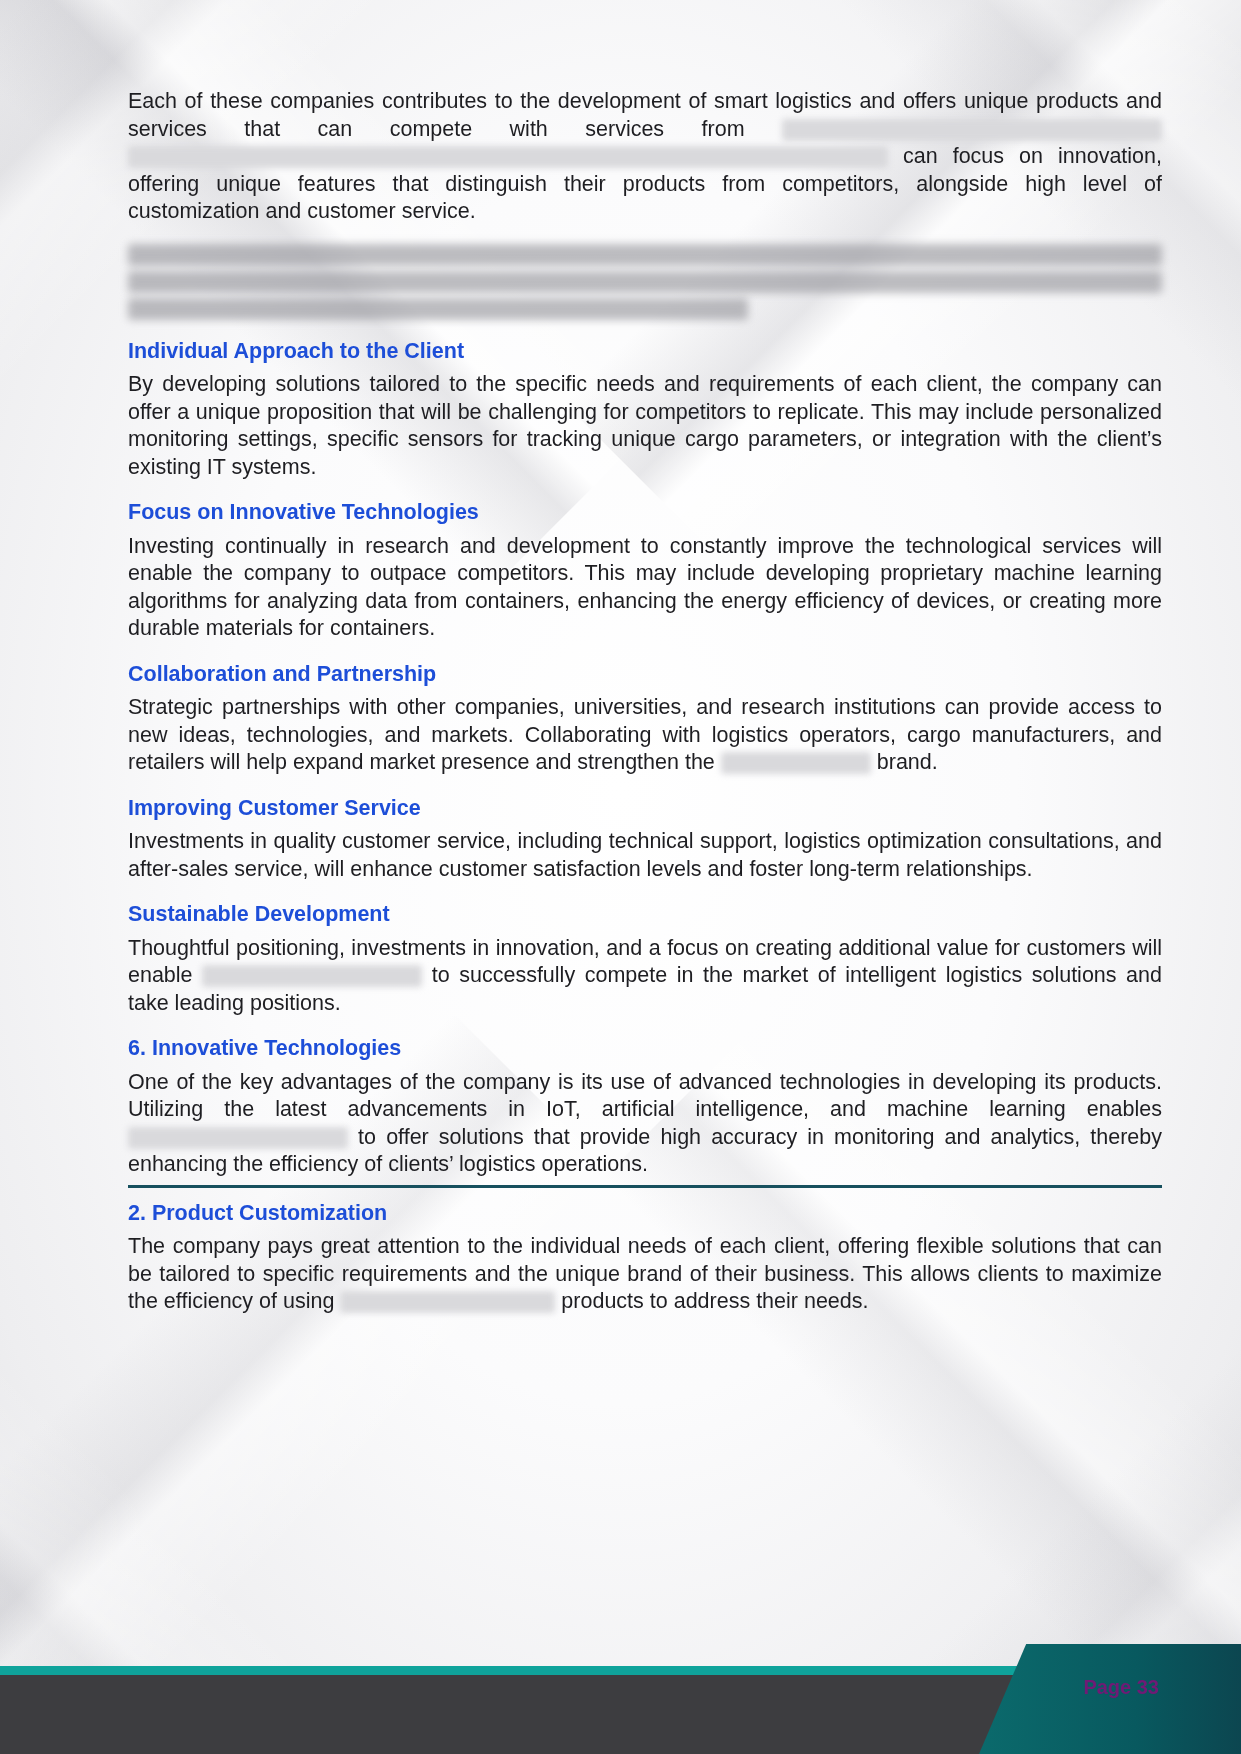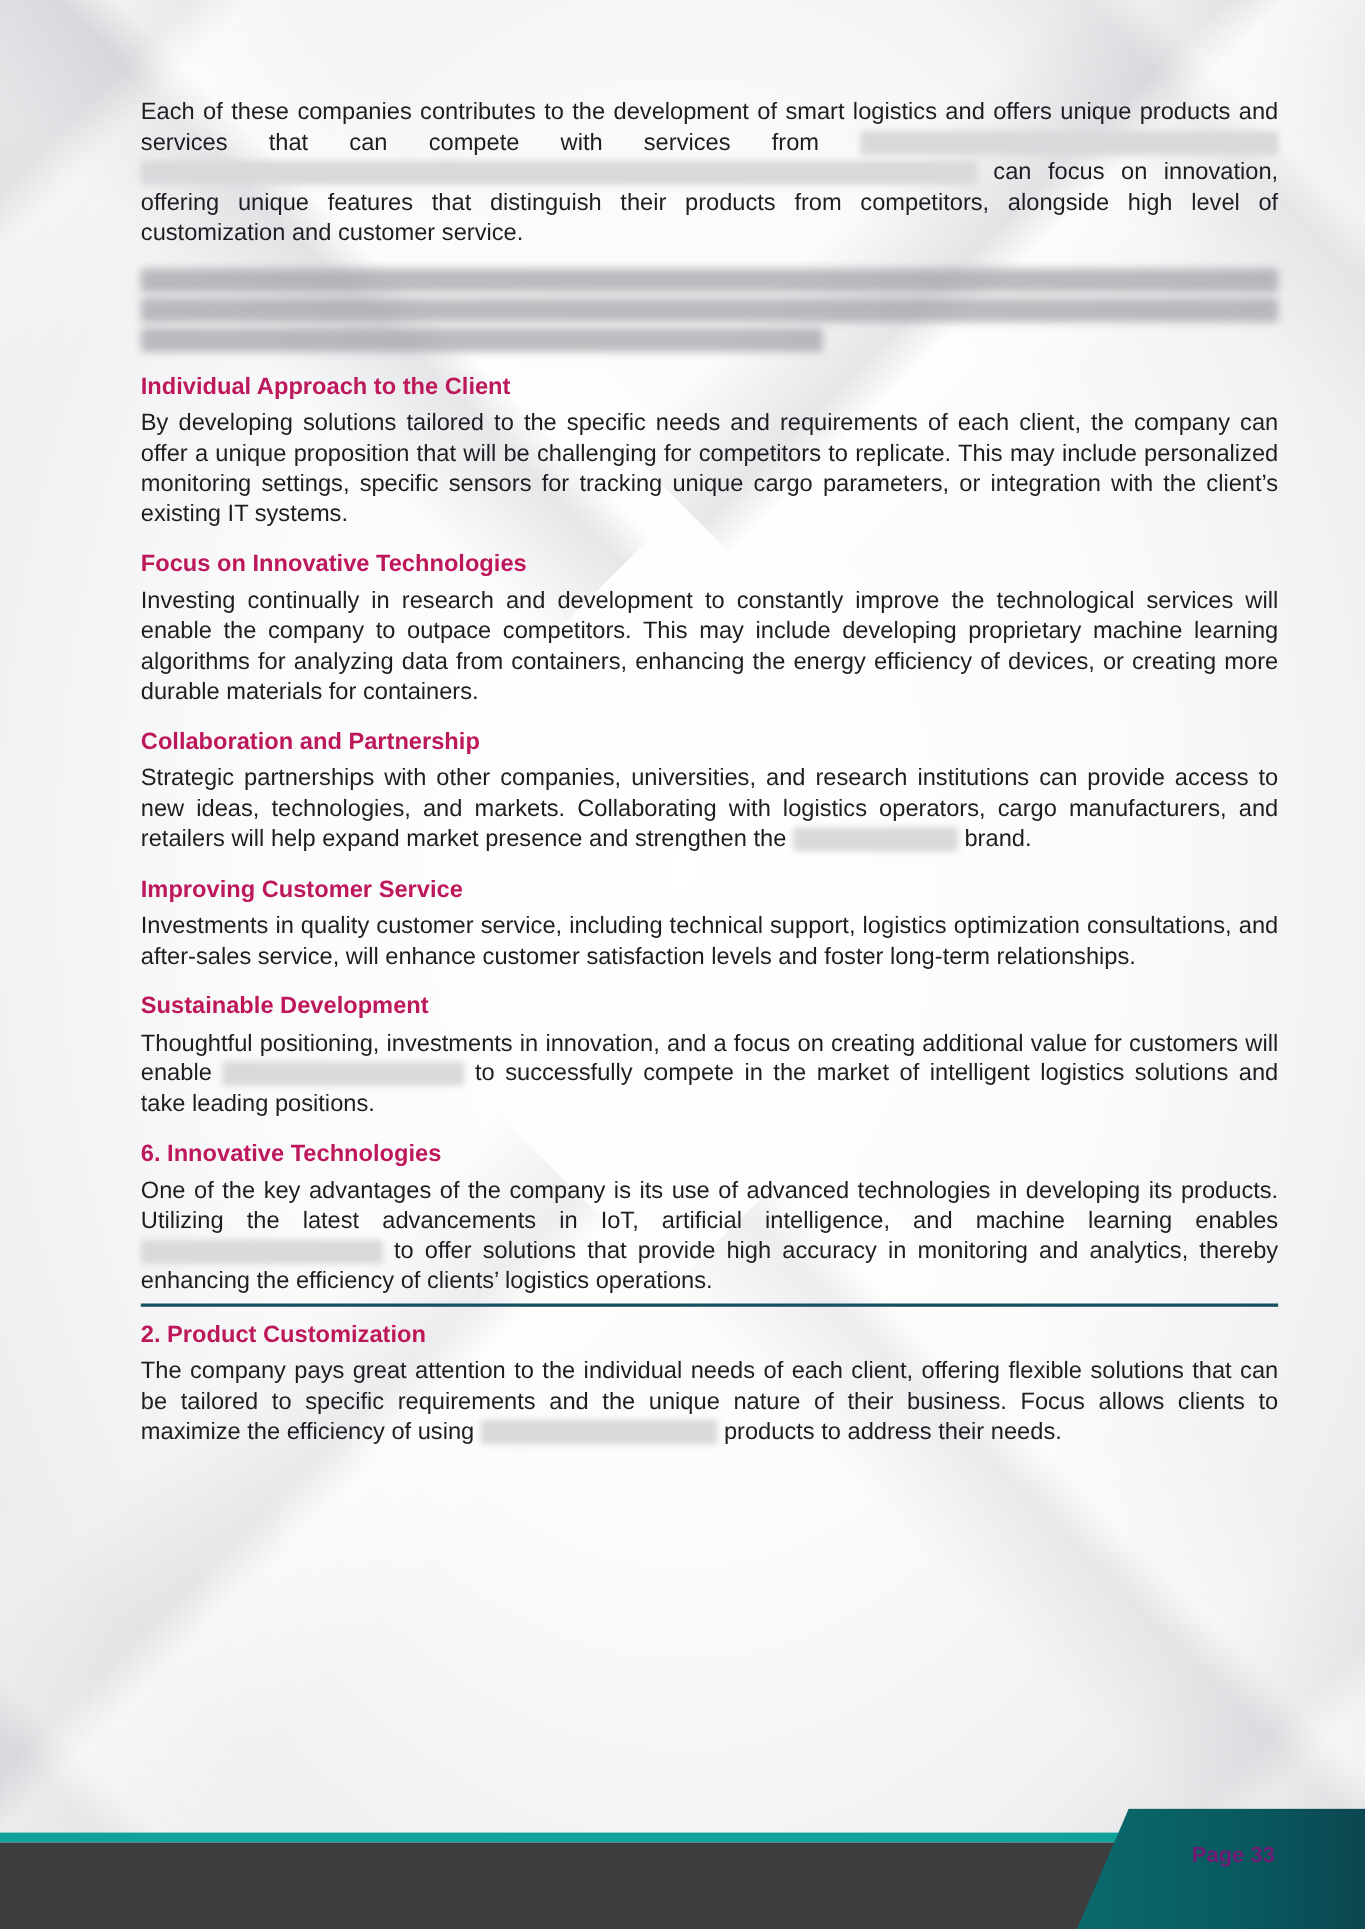--- a/index.html
+++ b/index.html
@@ -25,21 +25,21 @@
   .s5 { left: -80px; top: 900px; transform: rotate(45deg); opacity: .7; }
   .s6 { right: -80px; top: 880px; transform: rotate(-45deg); opacity: .7; }
   .s7 { left: 80px; top: 1050px; transform: rotate(-45deg); opacity: .45; }
   .s8 { right: 90px; top: 1050px; transform: rotate(45deg); opacity: .45; }
 
   .content {
     position: absolute; left: 128px; top: 88px; width: 1034px; z-index: 1;
     font-size: 21.5px; line-height: 27.5px;
   }
   p { margin: 0 0 18px 0; text-align: justify; }
-  h3 { margin: 0 0 6px 0; font-size: 21.5px; line-height: 27.5px; font-weight: bold; color: #be185d; }
+  h3 { margin: 0 0 6px 0; font-size: 21.5px; line-height: 27.5px; font-weight: bold; color: #1d4ed8; }
   .redact {
     display: inline-block; background: #d9d9dc; color: transparent;
     filter: blur(3px); border-radius: 3px; vertical-align: middle; height: 22px;
   }
   .redact-block {
     display: block; margin: 0 0 18px 0;
   }
   .redact-line { display: block; height: 22px; margin: 5px 0; background: #9a9aa0; filter: blur(4px); border-radius: 3px; opacity: .65; }
   .divider { height: 3px; background: #17505e; margin: 6px 0 12px 0; }
   b.strong { font-weight: bold; }
@@ -115,21 +115,21 @@
   <p style="margin-bottom:6px">
     <span>One of the key advantages of the company is its use of advanced technologies in developing its products. Utilizing the latest advancements in IoT, artificial intelligence, and machine learning enables</span>
     <span class="redact" style="width:220px"></span>
     <span>to offer solutions that provide high accuracy in monitoring and analytics, thereby enhancing the efficiency of clients’ logistics operations.</span>
   </p>
 
   <div class="divider"></div>
 
   <h3>2. Product Customization</h3>
   <p>
-    <span>The company pays great attention to the individual needs of each client, offering flexible solutions that can be tailored to specific requirements and the unique nature of their business. Focus allows clients to maximize the efficiency of using</span>
+    <span>The company pays great attention to the individual needs of each client, offering flexible solutions that can be tailored to specific requirements and the unique brand of their business. This allows clients to maximize the efficiency of using</span>
     <span class="redact" style="width:215px"></span>
     <span>products to address their needs.</span>
   </p>
 </div>
 
 <div class="footer">
   <div class="teal-line"></div>
   <div class="dark-bar"></div>
   <div class="page-tab"></div>
 </div>

